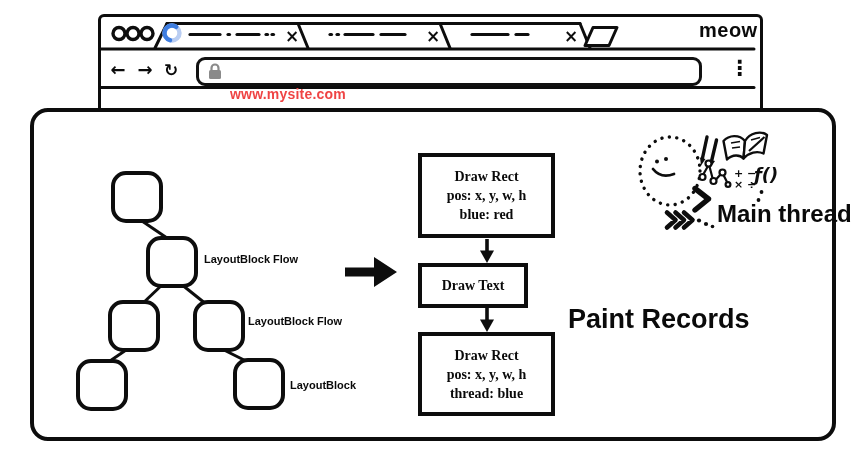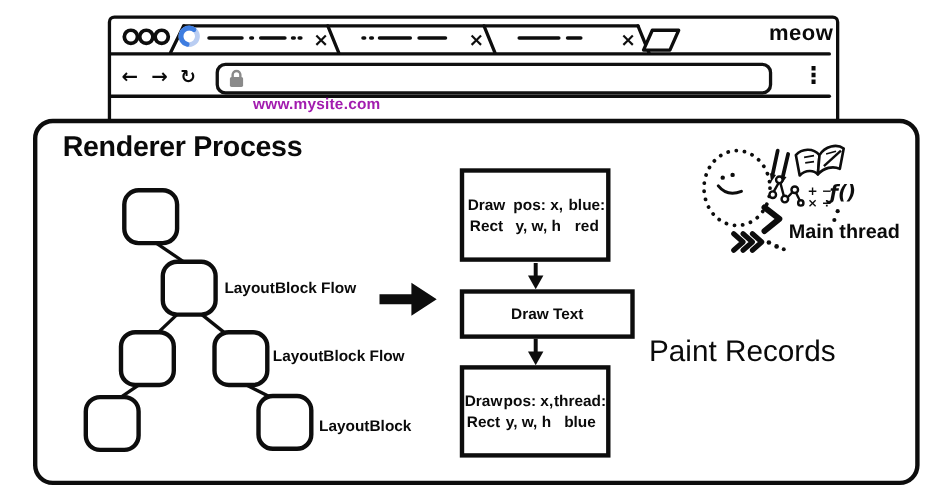--- a/index.html
+++ b/index.html
@@ -20,38 +20,38 @@
   }
   .nav-icon{
     z-index:3;font-family:"DejaVu Sans",sans-serif;font-weight:700;
     font-size:18px;line-height:22px;text-align:center;width:24px;cursor:default;
   }
   .url-bar{
     left:196px;top:57px;width:506px;height:29px;box-sizing:border-box;
     border:3px solid #111;border-radius:9px;background:#fff;z-index:3;
     display:flex;align-items:center;padding-left:9px;
   }
-  .url-text{font-size:14px;font-weight:700;margin-left:8px;letter-spacing:.2px;color:#a21caf;margin-top:45px;}
+  .url-text{font-size:14px;font-weight:700;margin-left:8px;letter-spacing:.2px;color:#ef4444;margin-top:45px;}
   .menu-dots{left:729px;top:55px;z-index:3;font-family:"DejaVu Sans",sans-serif;
     font-size:21px;font-weight:700;line-height:26px;}
   
   .renderer-panel{
     left:30px;top:108px;width:806px;height:333px;box-sizing:border-box;
     border:4px solid #0d0d0d;border-radius:18px;background:#fff;z-index:4;
   }
   .panel-item{z-index:5;}
   .renderer-title{left:57px;top:118px;font-size:26px;font-weight:700;letter-spacing:-.3px;}
-  .tree-label{font-size:14px;font-weight:700;white-space:nowrap;}
+  .tree-label{font-size:11px;font-weight:700;white-space:nowrap;}
   .paint-box{
     box-sizing:border-box;border:4px solid #0d0d0d;background:#fff;
-    display:flex;flex-direction:row;align-items:center;justify-content:center;
-    text-align:center;font-size:14px;font-weight:700;line-height:19px;
-  }
-  .paint-heading{left:590px;top:304px;font-size:27px;font-weight:400;}
-  .main-thread-label{left:717px;top:200px;font-size:18px;font-weight:700;white-space:nowrap;}
+    display:flex;flex-direction:column;align-items:center;justify-content:center;
+    text-align:center;font-size:14px;font-weight:700;line-height:19px;font-family:Liberation Serif, serif;
+  }
+  .paint-heading{left:568px;top:304px;font-size:27px;font-weight:700;}
+  .main-thread-label{left:717px;top:200px;font-size:24px;font-weight:700;white-space:nowrap;}
   svg{display:block;}
 </style>
 </head>
 <body>
 
 <div id="canvas">
 
   <div class="abs browser-window"></div>
 
   <svg class="abs chrome-svg" width="660" height="78" viewBox="98 14 660 78">
@@ -119,21 +119,20 @@
       <path d="M3.5,7 V5 a3.5,3.5 0 0 1 7,0 V7" fill="none" stroke="#8a8a8a" stroke-width="2.2"></path>
       <rect x="1" y="7" width="12" height="9" rx="1.5" fill="#8a8a8a"></rect>
     </svg>
     <span class="url-text">www.mysite.com</span>
   </div>
 
   <span class="abs menu-dots">⋮</span>
 
   <div class="abs renderer-panel"></div>
 
-  <div class="abs panel-item renderer-title">Renderer Process</div>
 
   <svg class="abs panel-item" style="left:60px;top:160px;" width="340" height="255" viewBox="60 160 340 255">
     <g stroke="#0d0d0d" stroke-width="3">
       <path d="M139,219 L170,240"></path>
       <path d="M163,284 L142,304"></path>
       <path d="M181,284 L206,304"></path>
       <path d="M129,348 L107,363"></path>
       <path d="M220,348 L248,362"></path>
     </g>
     <g fill="#fff" stroke="#0d0d0d" stroke-width="4">
@@ -158,21 +157,21 @@
     <div>Draw Rect</div>
     <div>pos: x, y, w, h</div>
     <div>blue: red</div>
   </div>
 
   <svg class="abs panel-item" style="left:478px;top:238px;" width="18" height="26" viewBox="0 0 18 26">
     <line x1="9" y1="1" x2="9" y2="14" stroke="#0d0d0d" stroke-width="3.6"></line>
     <polygon fill="#0d0d0d" points="2,12.5 16,12.5 9,25"></polygon>
   </svg>
 
-  <div class="abs panel-item paint-box" style="left:418px;top:263px;width:159px;height:45px;">
+  <div class="abs panel-item paint-box" style="left:418px;top:263px;width:110px;height:45px;">
     <div>Draw Text</div>
   </div>
 
   <svg class="abs panel-item" style="left:478px;top:307px;" width="18" height="26" viewBox="0 0 18 26">
     <line x1="9" y1="1" x2="9" y2="14" stroke="#0d0d0d" stroke-width="3.6"></line>
     <polygon fill="#0d0d0d" points="2,12.5 16,12.5 9,25"></polygon>
   </svg>
 
   <div class="abs panel-item paint-box" style="left:418px;top:332px;width:137px;height:84px;">
     <div>Draw Rect</div>

